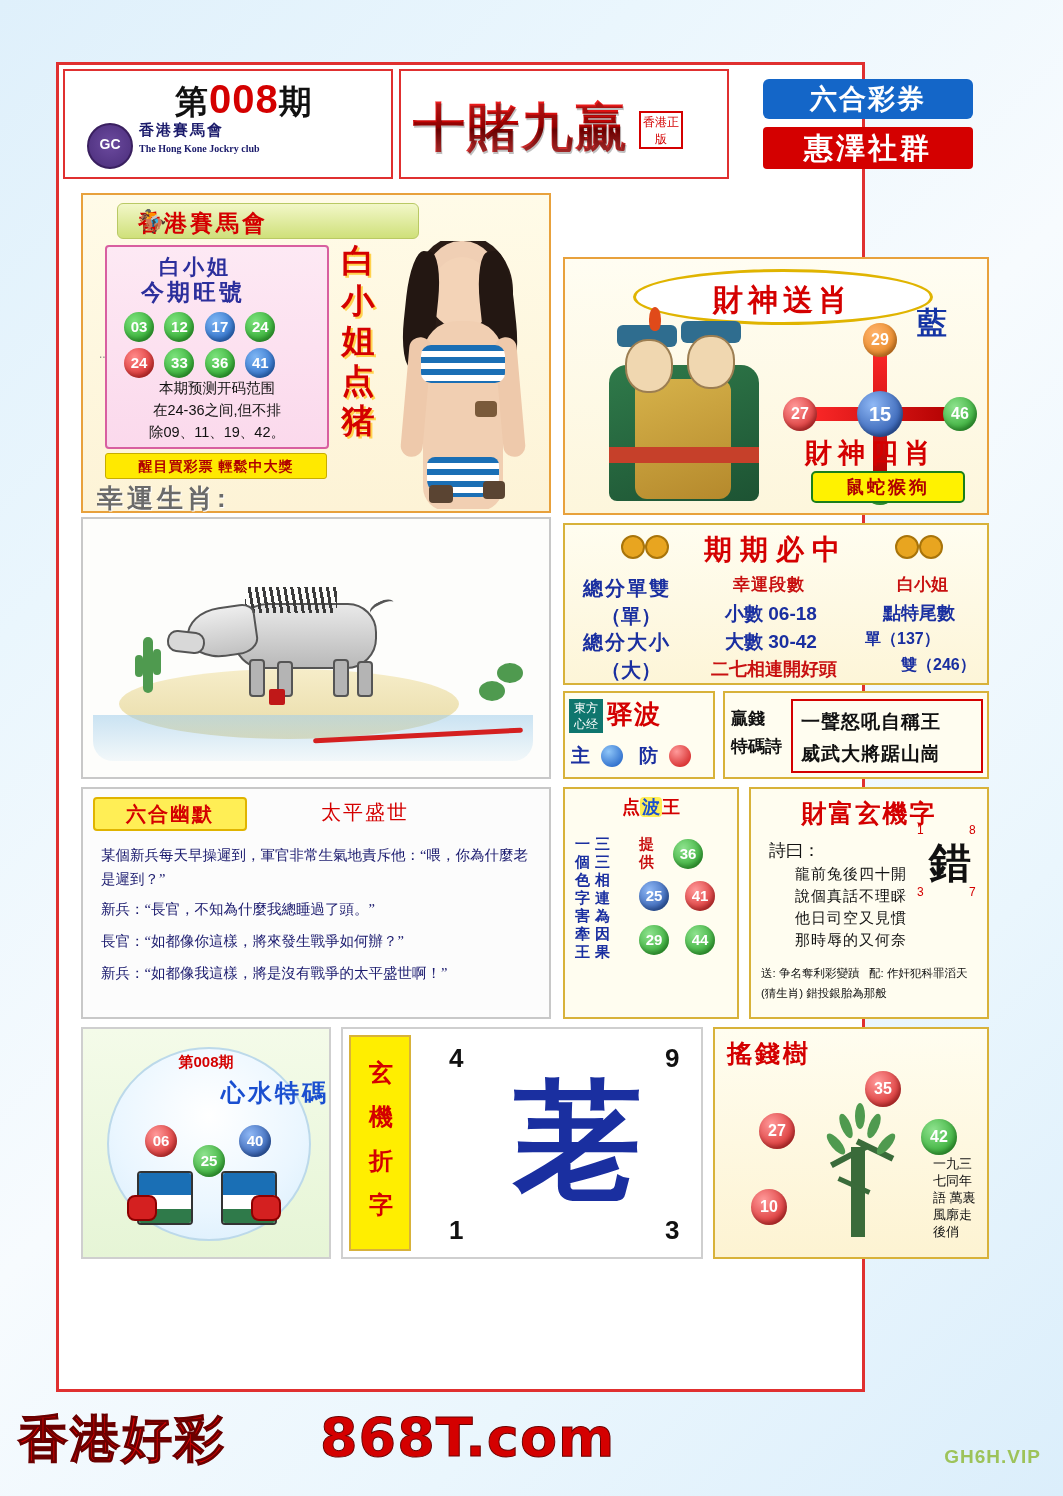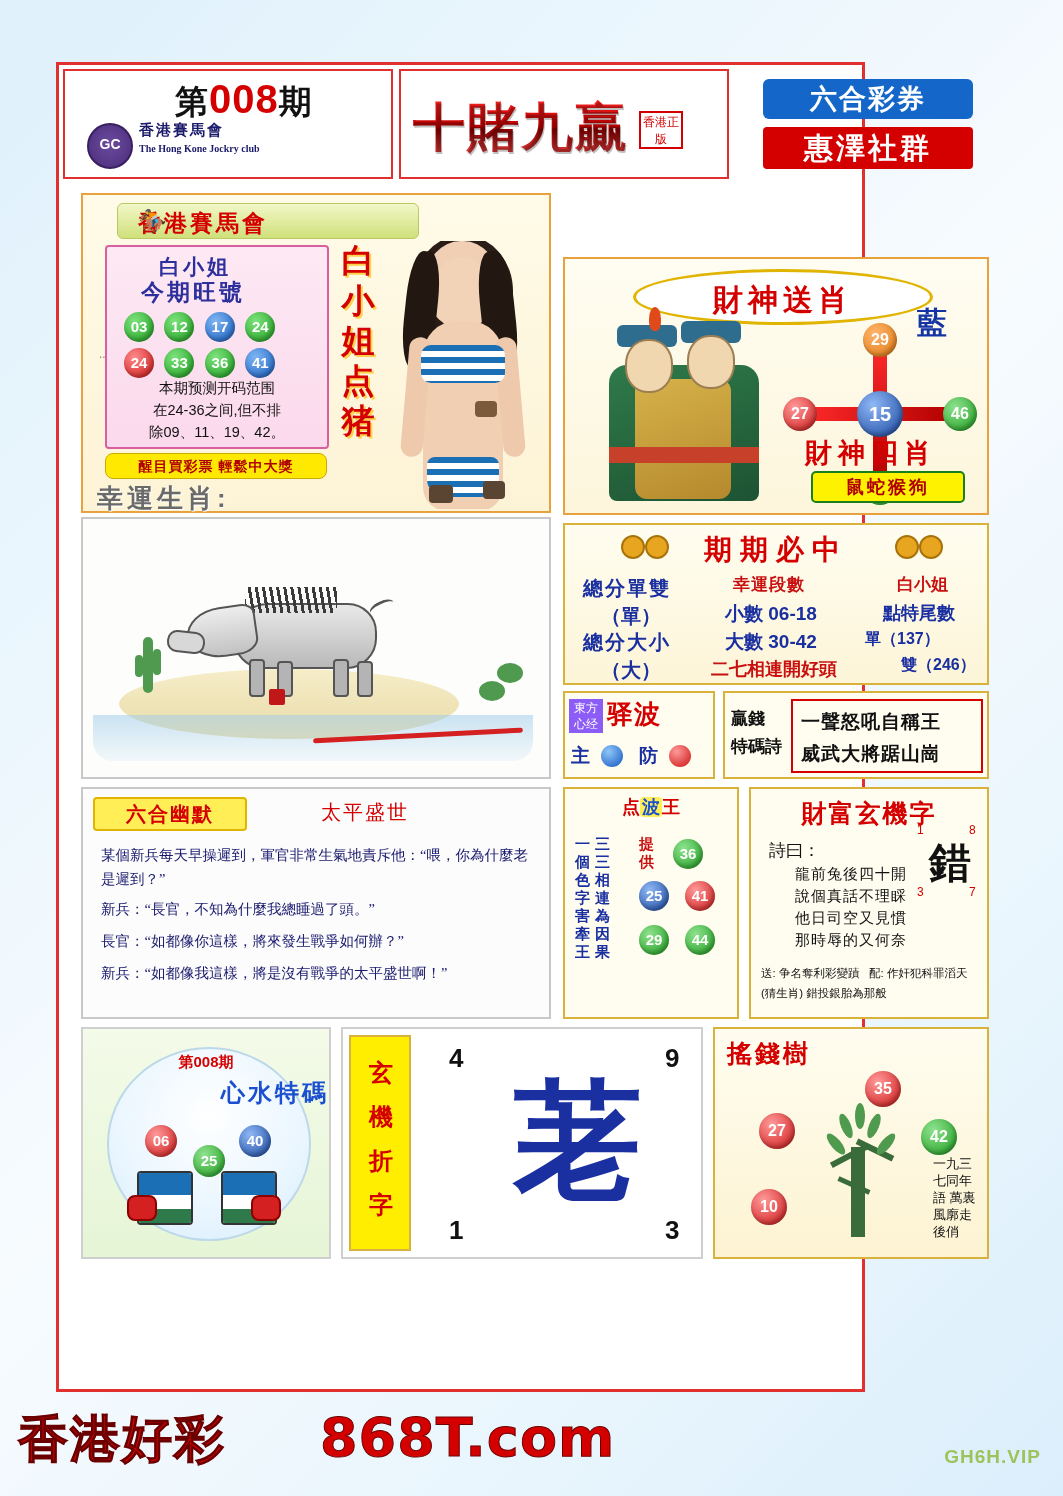--- a/index.html
+++ b/index.html
@@ -49,21 +49,21 @@
   .p1-inner .l1{position:absolute;left:52px;top:6px;font-size:21px;font-weight:bold;color:#2c2f9c;letter-spacing:3px;}
   .p1-inner .l2{position:absolute;left:34px;top:30px;font-size:23px;font-weight:bold;color:#2c2f9c;letter-spacing:3px;}
   .balls{position:absolute;left:14px;top:62px;width:196px;}
   .ball{width:30px;height:30px;border-radius:50%;display:inline-block;margin:3px 3px;color:#fff;
       font-size:15px;font-weight:bold;text-align:center;line-height:30px;box-shadow:inset -2px -3px 4px rgba(0,0,0,.25);}
   .b-green{background:radial-gradient(circle at 35% 30%,#7de27d,#1a9b1a);}
   .b-blue{background:radial-gradient(circle at 35% 30%,#7fb6f3,#1359bd);}
   .b-red{background:radial-gradient(circle at 35% 30%,#ff8a8a,#cc1212);}
   .p1-note{position:absolute;left:10px;top:130px;width:200px;font-size:14.5px;color:#111;line-height:22px;text-align:center;}
   .p1-strip{position:absolute;left:22px;top:258px;width:220px;height:24px;background:#ffe900;border:1px solid #c8ad00;
-      border-radius:8px;color:#b00000;font-size:14px;font-weight:bold;text-align:center;line-height:24px;letter-spacing:1px;}
+      border-radius:3px;color:#b00000;font-size:14px;font-weight:bold;text-align:center;line-height:24px;letter-spacing:1px;}
   .p1-lucky{position:absolute;left:14px;top:286px;font-size:26px;font-weight:bold;color:#6a6a6a;letter-spacing:4px;
       text-shadow:1px 1px 0 #fff;}
   .p1-vert{position:absolute;left:252px;top:46px;width:46px;font-size:33px;font-weight:bold;color:#d40000;
       line-height:40px;text-align:center;text-shadow:2px 2px 0 #ffd24d;}
   .lady{position:absolute;left:300px;top:46px;width:162px;height:268px;overflow:hidden;}
   .lady .head{position:absolute;left:42px;top:0;width:74px;height:86px;border-radius:48% 48% 46% 46%;
       background:#f0cfb4;}
   .lady .hair{position:absolute;left:30px;top:-6px;width:100px;height:112px;border-radius:50% 50% 42% 42%;
       background:#2a1c16;}
   .lady .face{position:absolute;left:48px;top:16px;width:62px;height:72px;border-radius:50% 50% 46% 46%;background:#f3d3b7;}
@@ -153,21 +153,21 @@
   .m1{left:168px;top:48px;color:#c81010;font-size:17px;letter-spacing:1px;}
   .m2{left:160px;top:76px;color:#1a2fa0;font-size:19px;}
   .m3{left:160px;top:104px;color:#1a2fa0;font-size:19px;}
   .m4{left:146px;top:132px;color:#c81010;font-size:18px;}
   .q1{left:332px;top:48px;color:#c81010;font-size:17px;}
   .q2{left:318px;top:76px;color:#1a2fa0;font-size:18px;}
   .q3{left:300px;top:104px;color:#1a2fa0;font-size:16px;}
   .q4{left:336px;top:130px;color:#1a2fa0;font-size:16px;}
   
   .p5{left:504px;top:626px;width:152px;height:88px;border:2px solid #d8b23a;background:#fffdf0;}
-  .p5 .tag{position:absolute;left:4px;top:6px;width:34px;height:34px;background:#8b5cf6;color:#fff;font-size:12px;
+  .p5 .tag{position:absolute;left:4px;top:6px;width:34px;height:34px;background:#0f766e;color:#fff;font-size:12px;
       line-height:16px;text-align:center;padding-top:1px;box-sizing:border-box;}
   .p5 .big{position:absolute;left:42px;top:4px;font-size:26px;font-weight:bold;color:#d40000;letter-spacing:1px;}
   .p5 .zhu{position:absolute;left:6px;top:50px;font-size:19px;font-weight:bold;color:#1a2fa0;}
   .p5 .fang{position:absolute;left:74px;top:50px;font-size:19px;font-weight:bold;color:#1a2fa0;}
   .dot-blue{position:absolute;left:36px;top:52px;width:22px;height:22px;border-radius:50%;
       background:radial-gradient(circle at 35% 30%,#8fc6f8,#1457c0);}
   .dot-red{position:absolute;left:104px;top:52px;width:22px;height:22px;border-radius:50%;
       background:radial-gradient(circle at 35% 30%,#ff9a9a,#cc1212);}
   
   .p6{left:664px;top:626px;width:266px;height:88px;border:2px solid #d8b23a;background:#fffdf0;}

